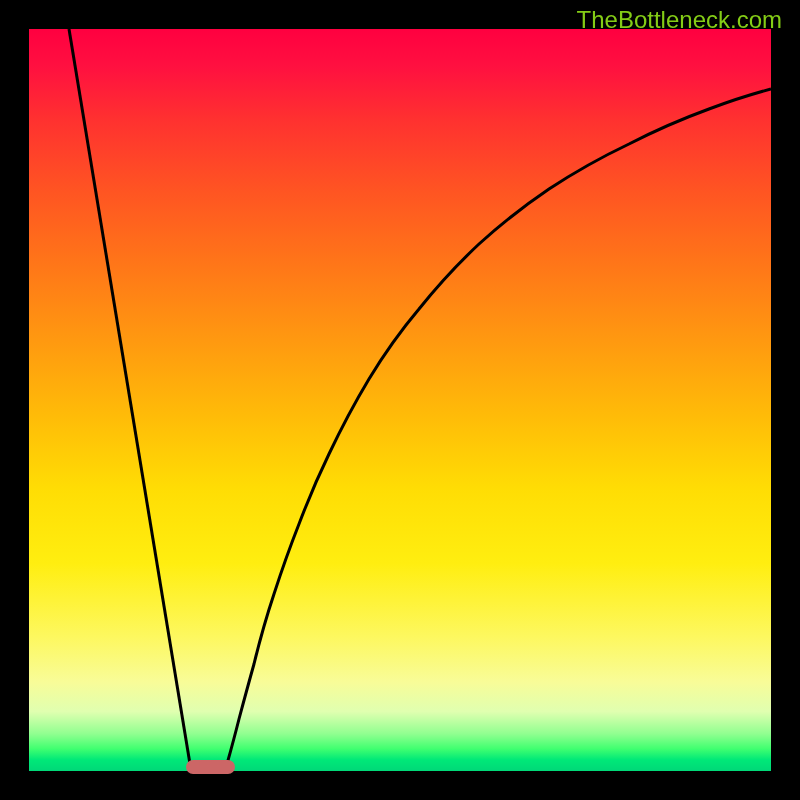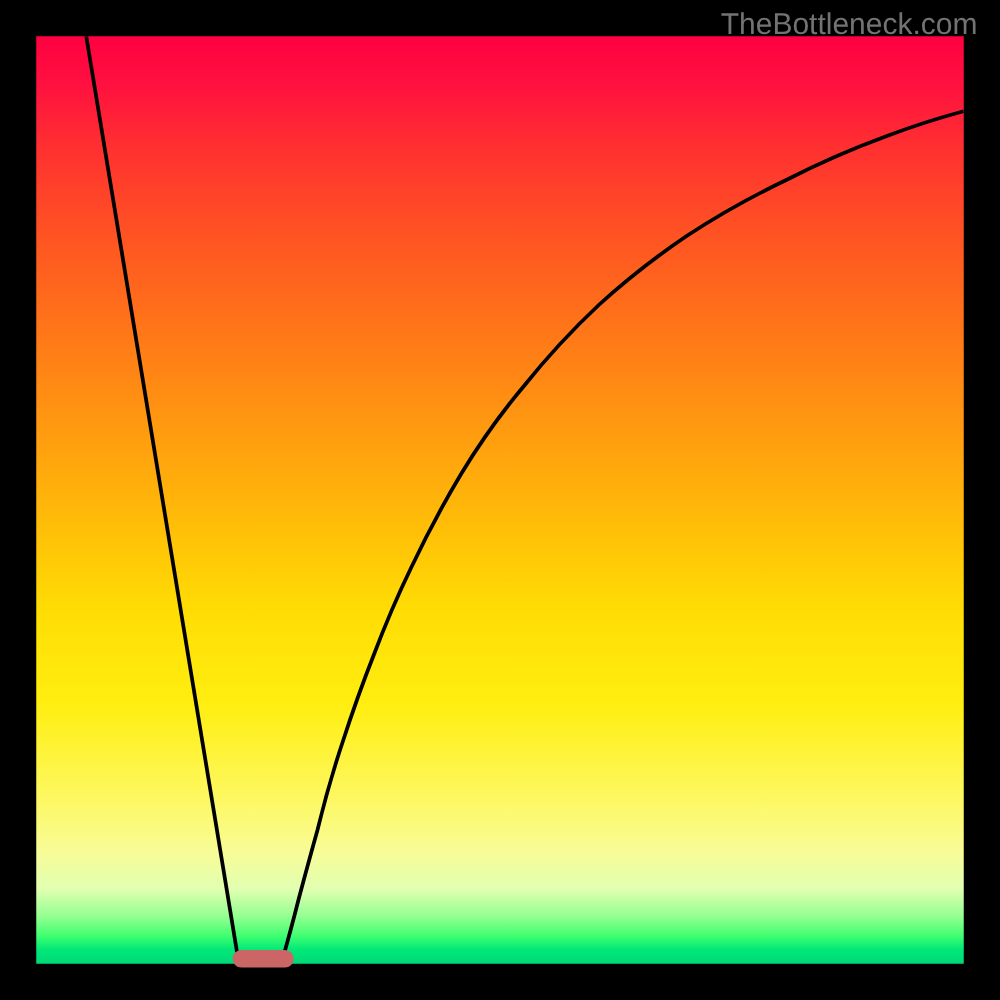--- a/index.html
+++ b/index.html
@@ -41,21 +41,21 @@
       #00d878 100%
     );
   }
   .watermark {
     position: absolute;
     top: 6px;
     right: 18px;
     font-family: Arial, Helvetica, sans-serif;
     font-size: 24px;
     font-weight: 500;
-    color: #737373;
+    color: #84cc16;
     z-index: 10;
     letter-spacing: 0px;
   }
   svg.curves {
     position: absolute;
     left: 0;
     top: 0;
     width: 742px;
     height: 742px;
   }

